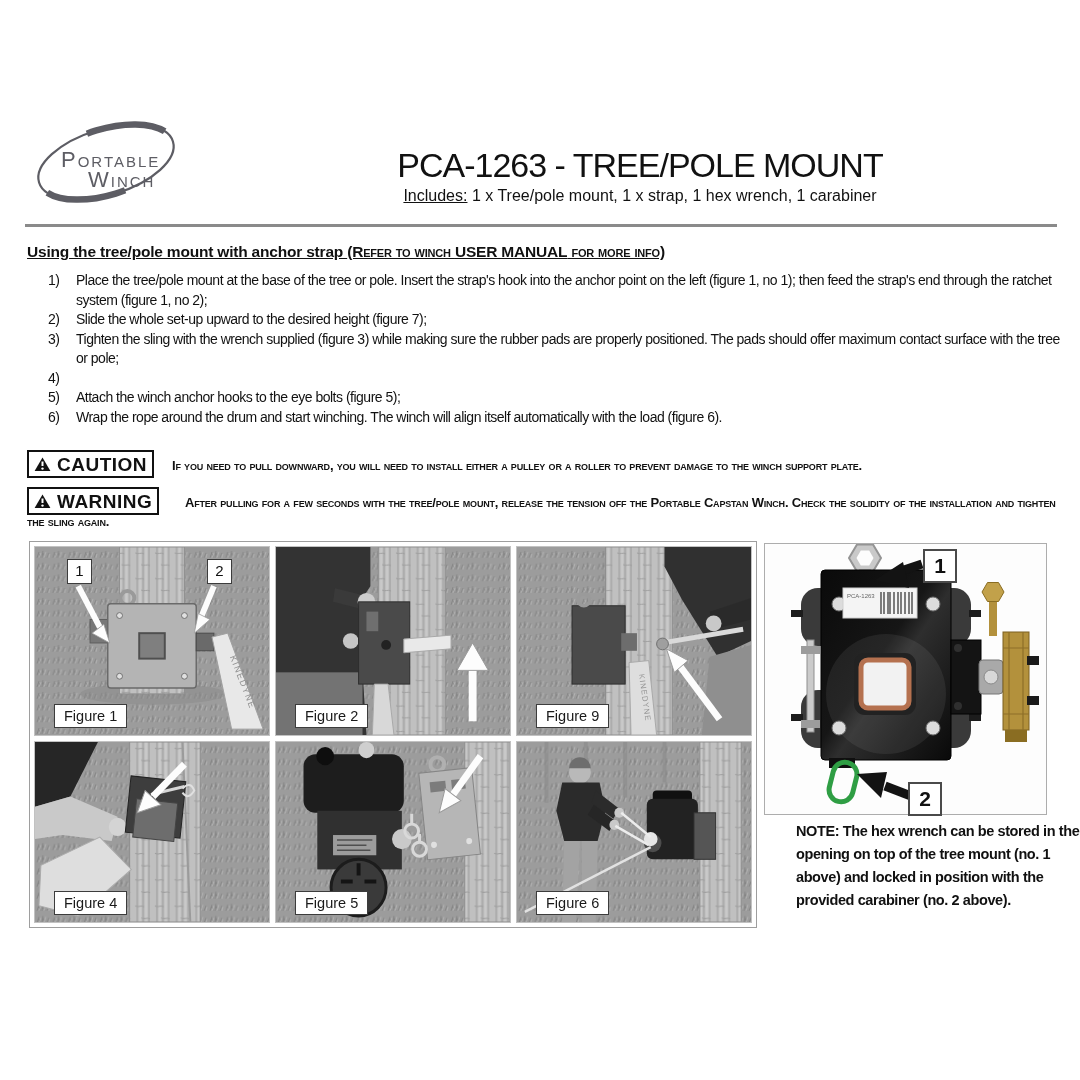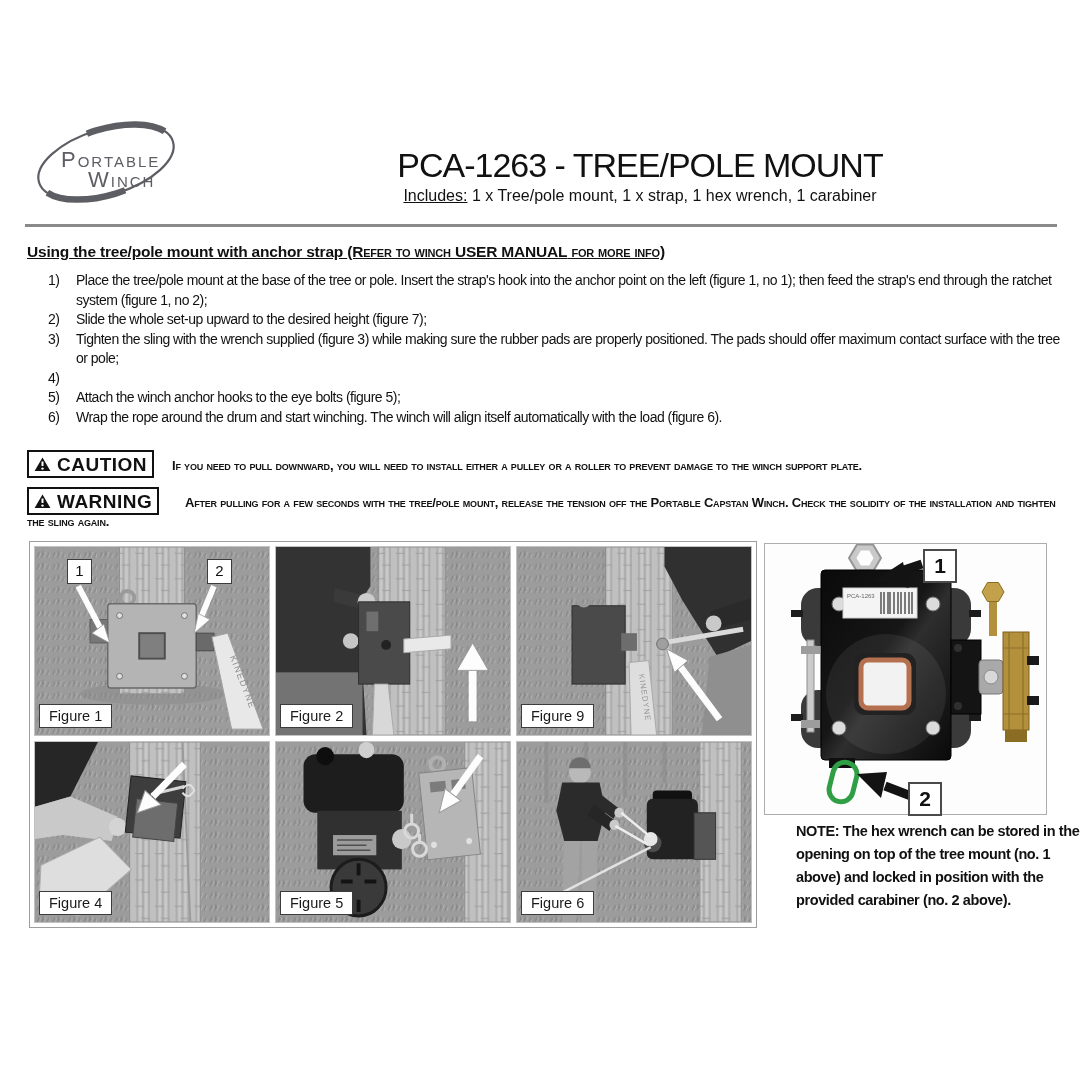--- a/index.html
+++ b/index.html
@@ -28,21 +28,21 @@
   .adv-label{font-size:19px;font-weight:bold;letter-spacing:0.5px;line-height:1;}
   .adv-text{font-variant:small-caps;font-size:13px;line-height:19px;padding-top:7px;letter-spacing:-0.2px;}
   #caution{top:449px;} #caution .adv-text{text-indent:145px;}
   #warning{top:486px;} #warning .adv-text{text-indent:158px;}
   
   .figgrid{left:29px;top:541px;width:728px;height:387px;border:1px solid #9e9e9e;background:#fff;
            box-sizing:border-box;padding:4px;display:grid;grid-template-columns:repeat(3,1fr);
            grid-template-rows:190px 1fr;gap:5px;}
   .fig{position:relative;border:1px solid #c2c2c2;box-sizing:border-box;overflow:hidden;background:#9c9c9c;}
   .fig svg{position:absolute;inset:0;width:100%;height:100%;}
-  .figlabel{position:absolute;left:4px;bottom:7px;background:#fff;border:1px solid #3c3c3c;
+  .figlabel{position:absolute;left:19px;bottom:7px;background:#fff;border:1px solid #3c3c3c;
             padding:0 9px;font-size:14.5px;line-height:22px;color:#1a1a1a;}
   .callout{position:absolute;width:25px;height:25px;background:#fff;border:1.5px solid #3c3c3c;
            box-sizing:border-box;text-align:center;font-size:15px;line-height:22px;}
   
   .productbox{left:764px;top:543px;width:283px;height:272px;border:1px solid #adadad;
               background:#fff;box-sizing:border-box;}
   .productbox svg{position:absolute;inset:0;width:100%;height:100%;}
   .pcallout{position:absolute;width:34px;height:34px;background:#fff;border:2px solid #4a4a4a;
             box-sizing:border-box;text-align:center;font-size:21px;font-weight:bold;line-height:29px;}
   #pc1{left:158px;top:5px;} #pc2{left:143px;top:238px;}

